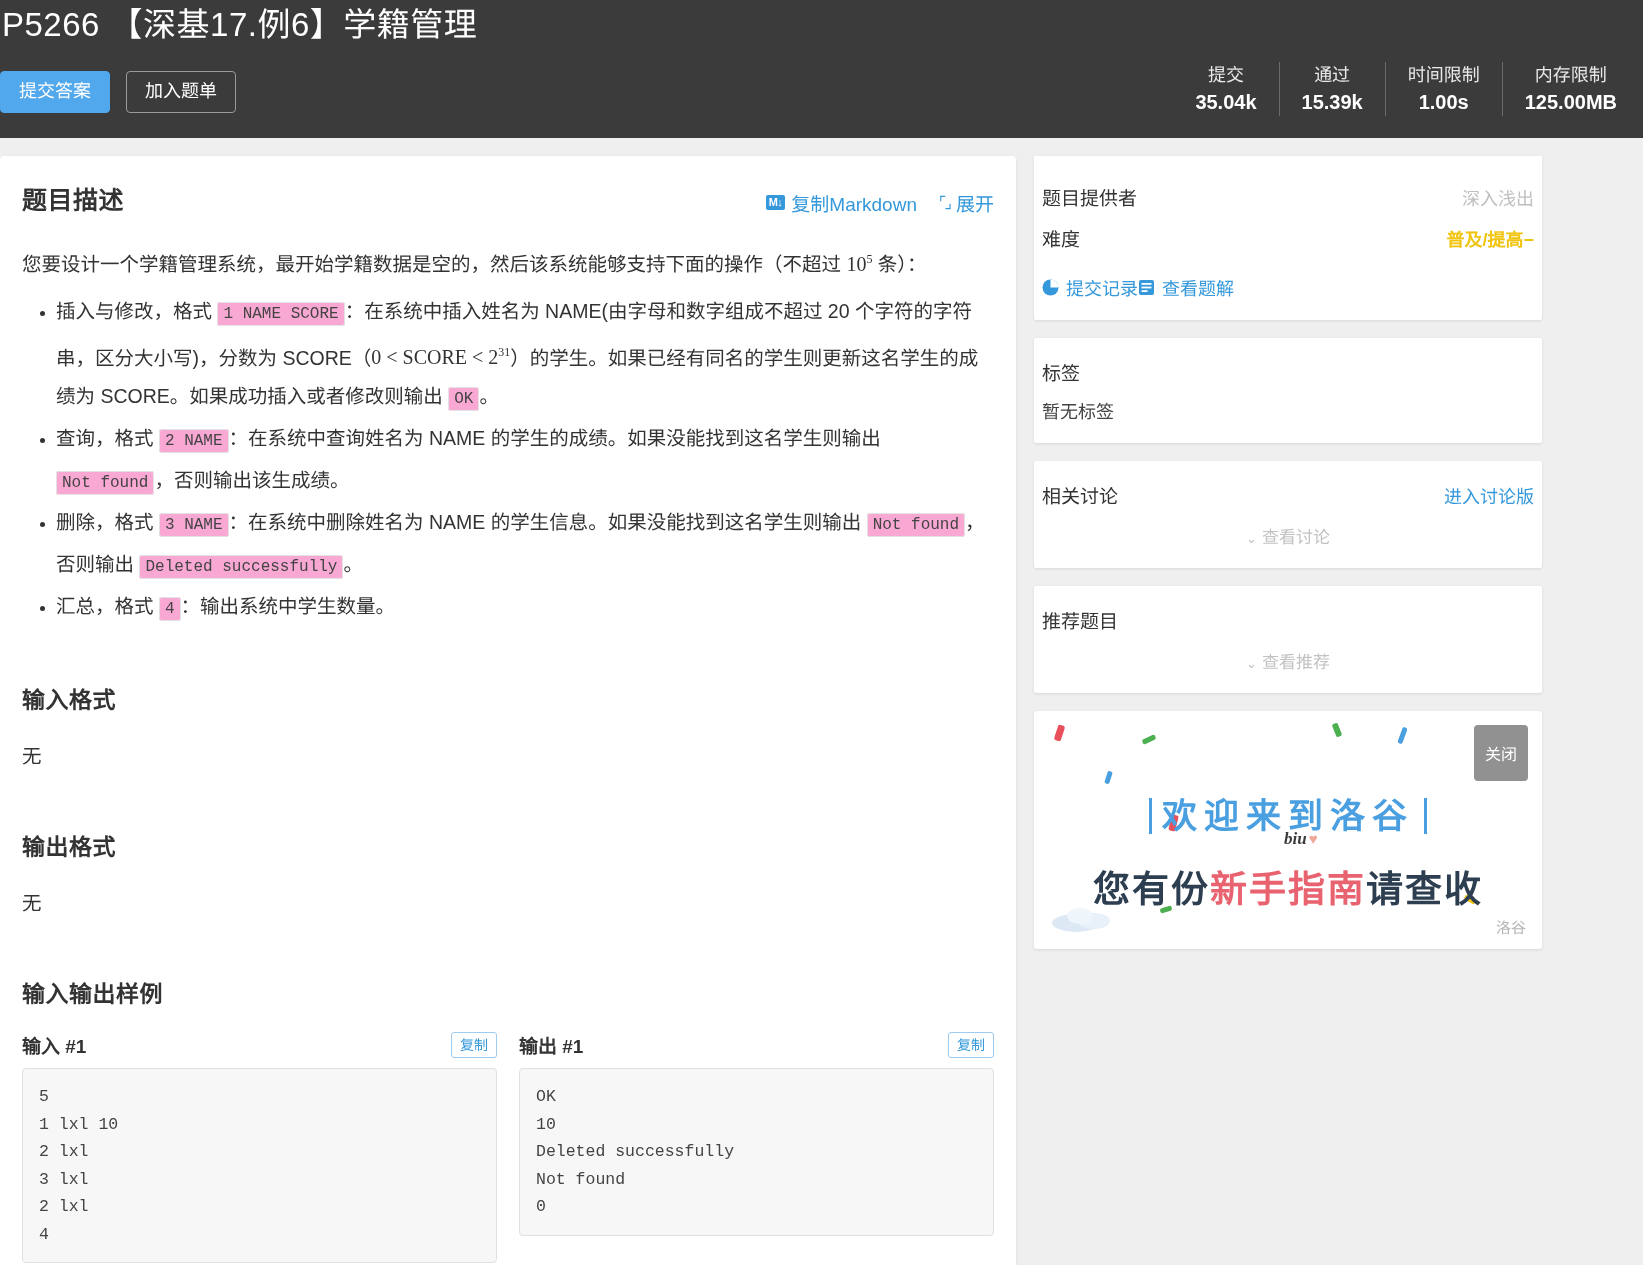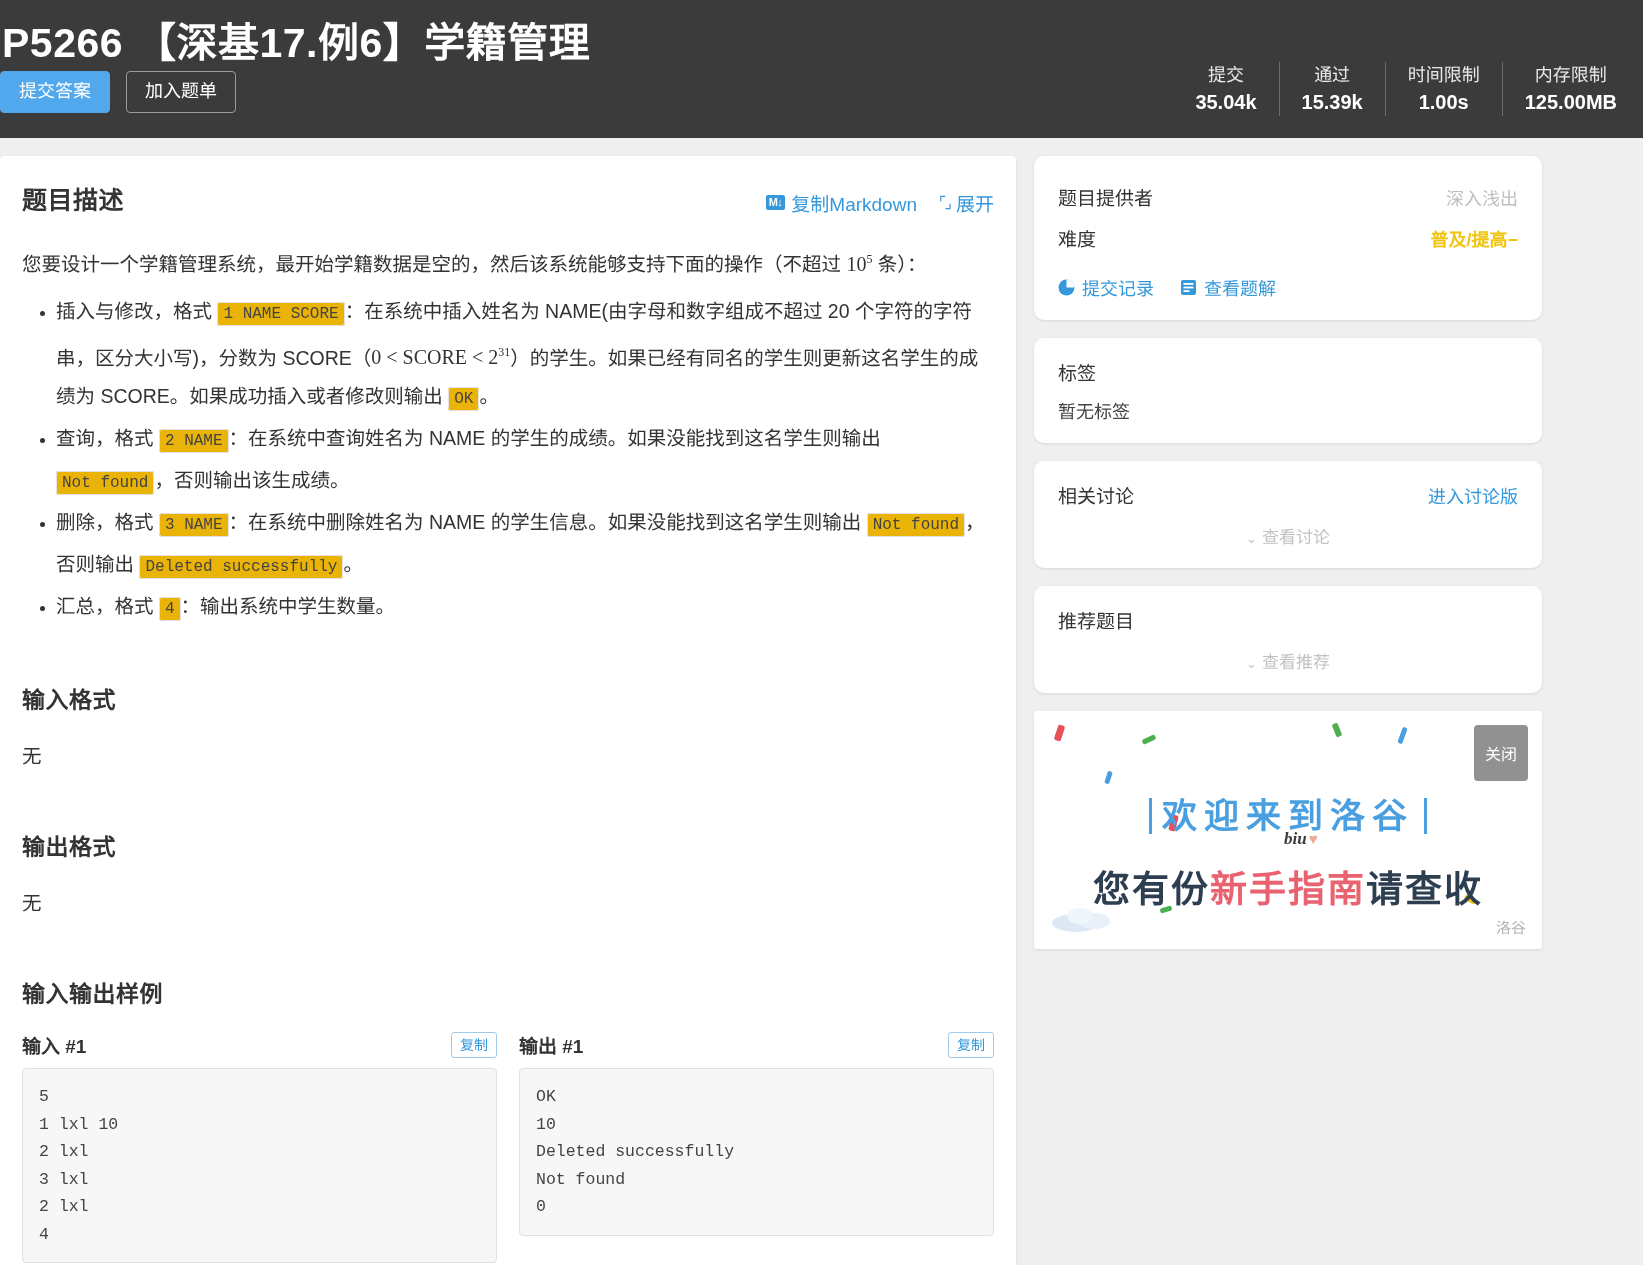--- a/index.html
+++ b/index.html
@@ -16,24 +16,24 @@
 
   
   .header {
     background: #3b3b3b;
     color: #fff;
     height: 138px;
     position: relative;
     padding: 0 24px;
   }
   .header-title {
-    font-size: 41px;
-    font-weight: bold;
+    font-size: 33px;
+    font-weight: normal;
     letter-spacing: .5px;
-    padding-top: 20px;
+    padding-top: 2px;
     margin-left: -22px;
     line-height: 46px;
     white-space: nowrap;
   }
   .header-actions {
     position: absolute;
     left: 0;
     top: 71px;
     display: flex;
     gap: 16px;
@@ -87,23 +87,23 @@
     width: 1016px;
     background: #fff;
     border-radius: 4px;
     box-shadow: 0 1px 3px rgba(0,0,0,.10);
     padding: 24px 22px 34px 22px;
     min-height: 990px;
   }
   .sidebar { width: 508px; display: flex; flex-direction: column; gap: 18px; }
   .side-card {
     background: #fff;
-    border-radius: 10px;
+    border-radius: 2px;
     box-shadow: 0 1px 3px rgba(0,0,0,.10);
-    padding: 20px 24px;
+    padding: 20px 8px;
   }
 
   
   .section-head {
     display: flex;
     align-items: flex-end;
     justify-content: space-between;
     margin-bottom: 24px;
   }
   h2.sec-title {
@@ -146,21 +146,21 @@
   .desc-list {
     margin: 8px 0 0 0;
     padding-left: 34px;
   }
   .desc-list li { margin-bottom: 0; }
   .desc-list li::marker { font-size: 15px; }
 
   code.inline {
     font-family: "Liberation Mono", "DejaVu Sans Mono", monospace;
     font-size: 16px;
-    background: #eab308;
+    background: #f9a8d4;
     border: 1px solid #e3e3e3;
     border-radius: 3px;
     padding: 2px 5px;
     color: #444;
     white-space: nowrap;
   }
   .math { font-family: "Liberation Serif", "DejaVu Serif", serif; font-size: 20px; }
   .math sup { font-size: 12px; }
 
   h3.sub-title {
@@ -213,21 +213,21 @@
     justify-content: space-between;
     align-items: baseline;
     font-size: 19px;
     padding: 7px 0;
   }
   .kv-key { color: #333; }
   .kv-val-muted { color: #bfbfbf; font-size: 18px; }
   .kv-val-orange { color: #f1c40f; font-weight: bold; font-size: 18px; }
   .kv-val-green { color: #4caf50; font-weight: bold; font-size: 19px; }
 
-  .side-links { display: flex; gap: 26px; margin-top: 16px; }
+  .side-links { display: flex; margin-top: 16px; }
   .side-link {
     color: #3498db;
     font-size: 18px;
     text-decoration: none;
     display: flex;
     align-items: center;
     gap: 7px;
     cursor: pointer;
   }
   .icon-pie, .icon-book { width: 17px; height: 17px; display: inline-block; }

